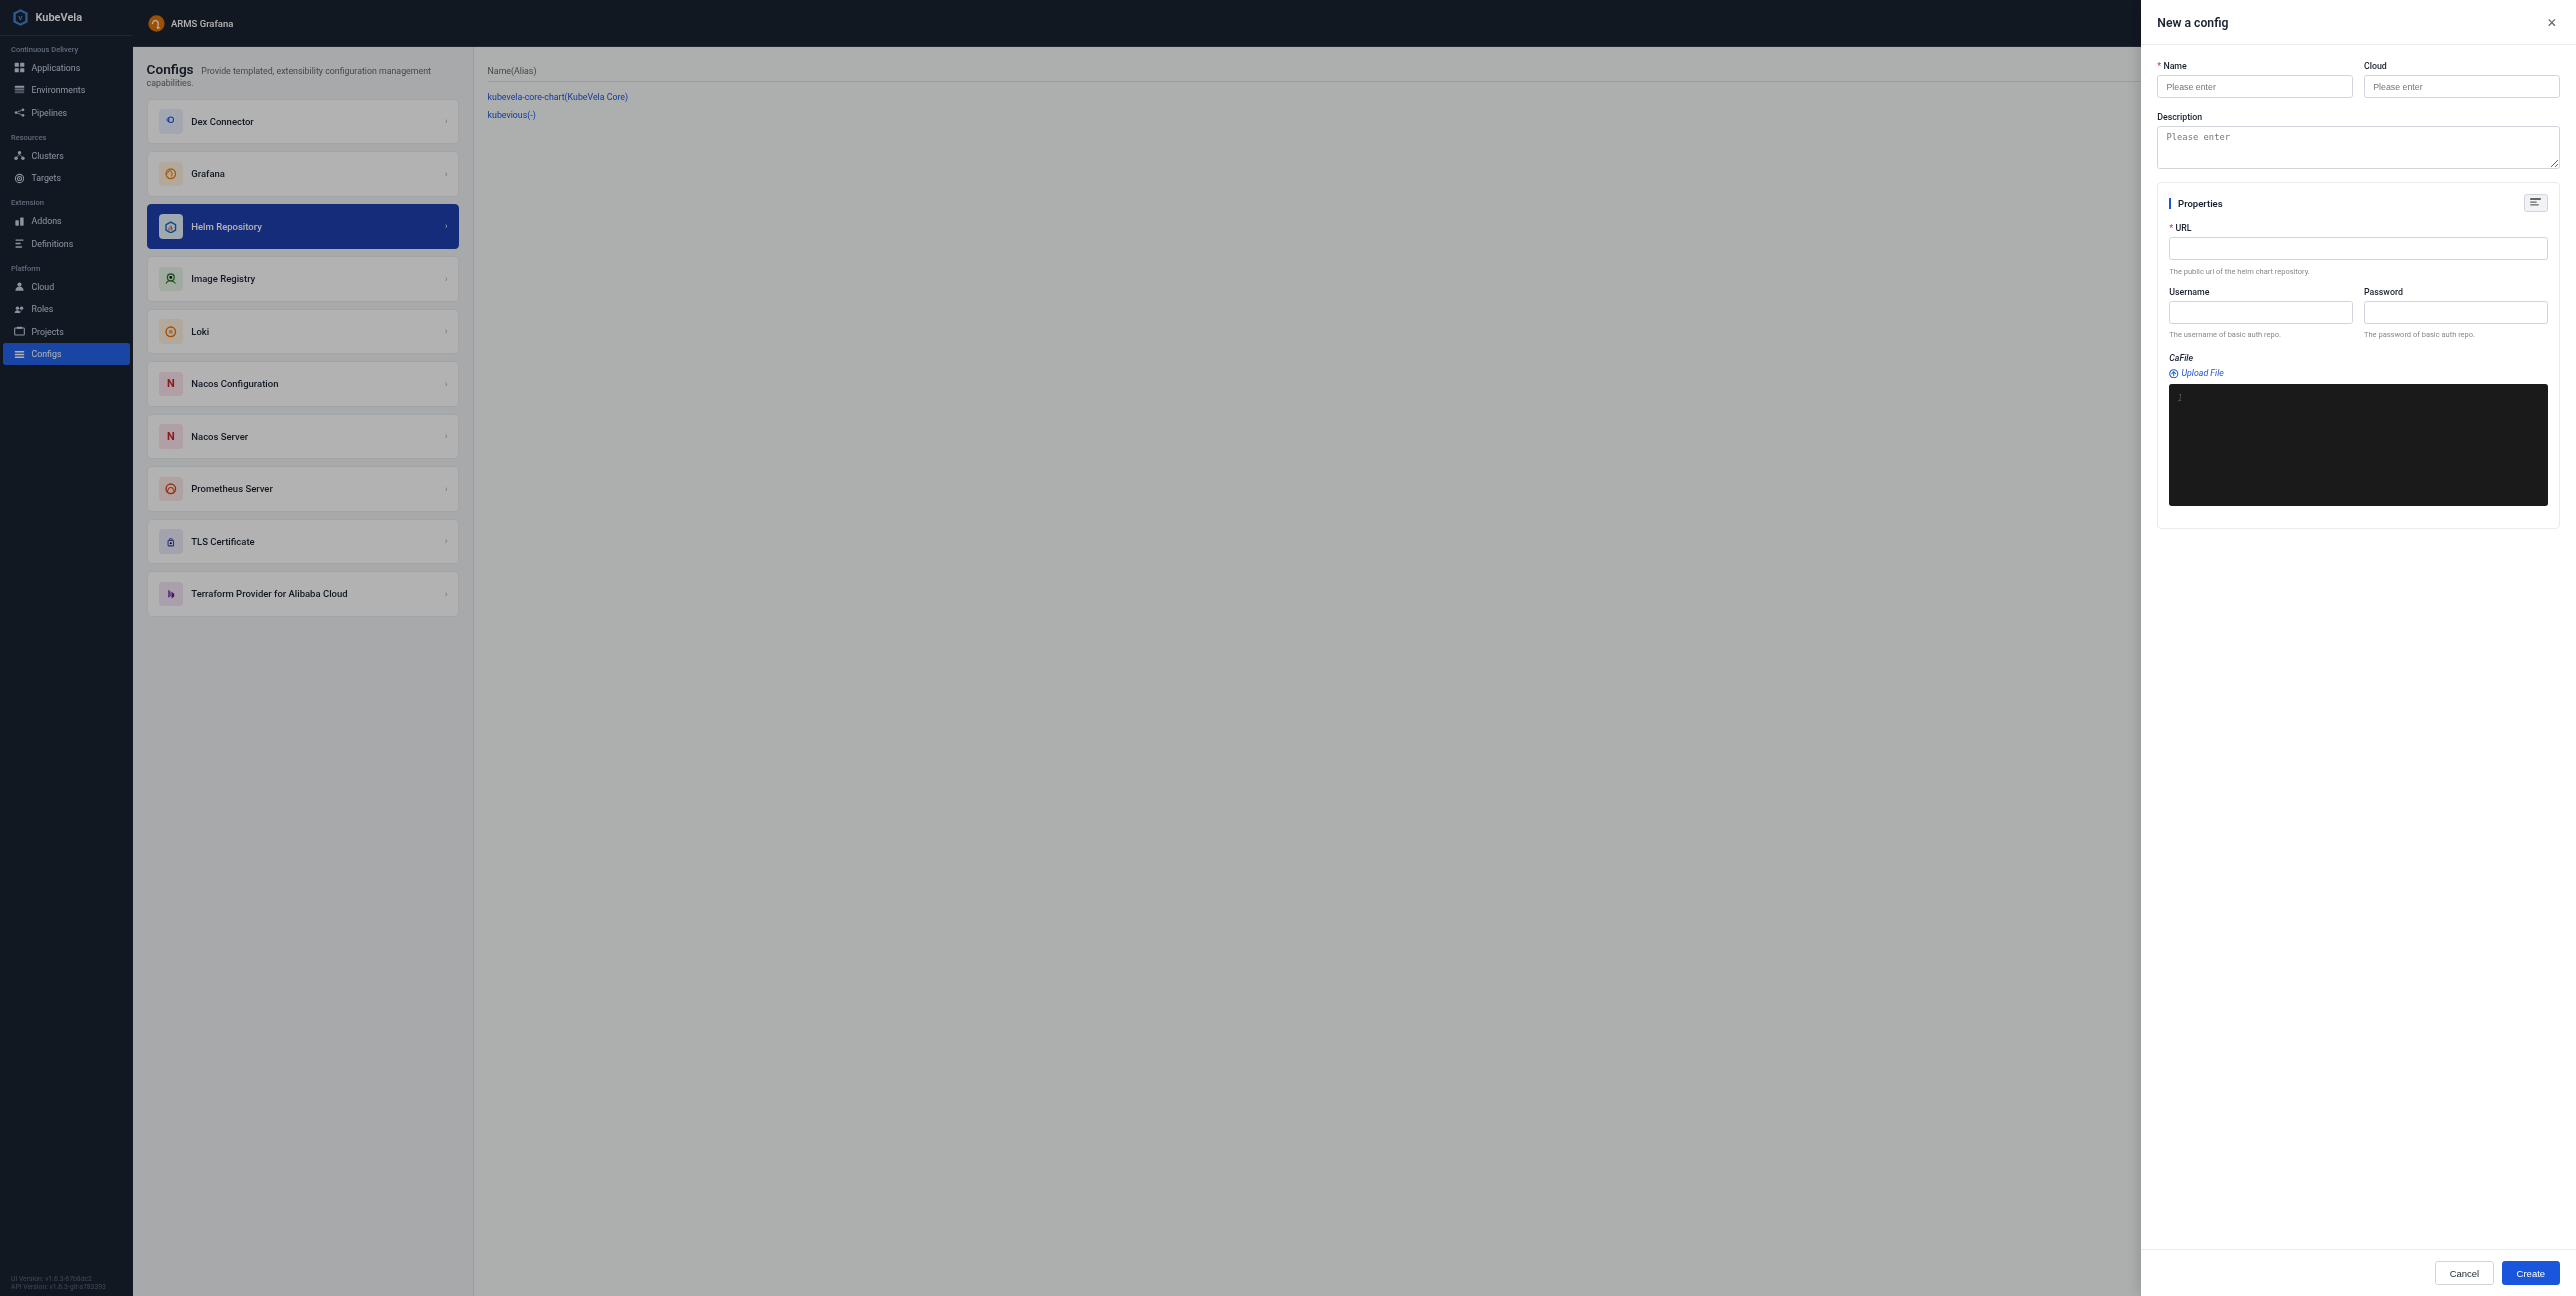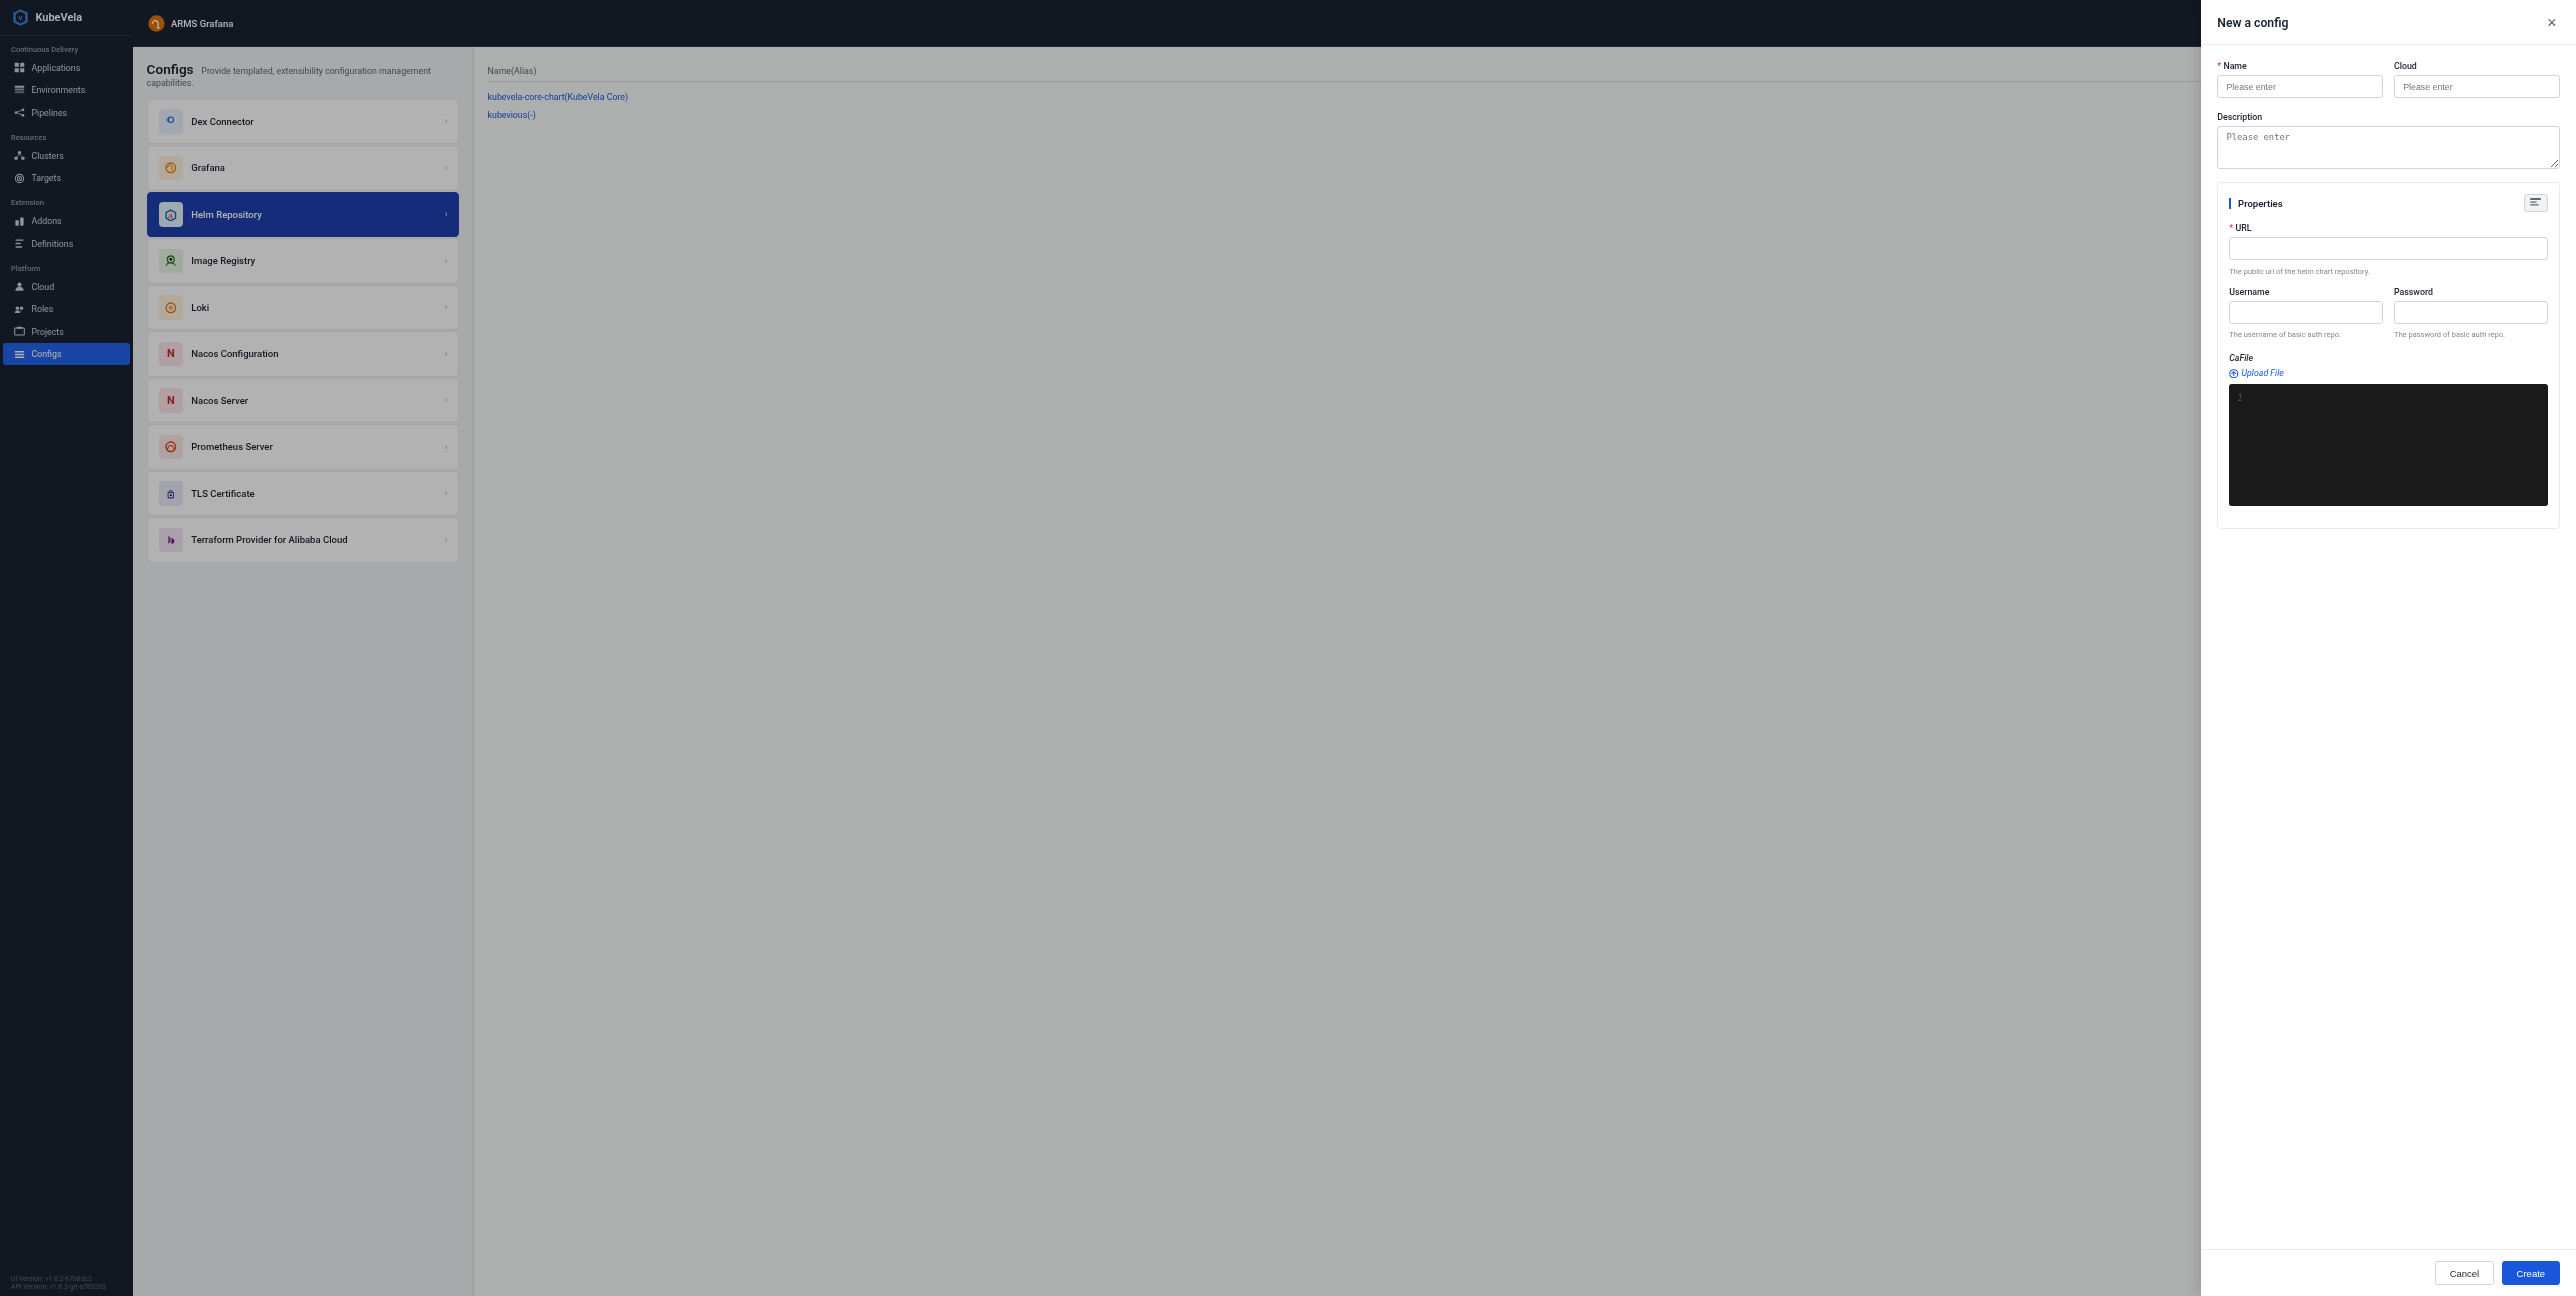--- a/index.html
+++ b/index.html
@@ -20,37 +20,37 @@
     .main-area { flex: 1; display: flex; flex-direction: column; overflow: hidden; }
     .topbar { background: #1a2332; height: 47px; display: flex; align-items: center; padding: 0 13.6px; gap: 5.4px; border-bottom: 0.7px solid #2a3a4a; }
     .topbar-title { color: #fff; font-size: 9.5px; font-weight: 500; }
 
     
     .content { flex: 1; display: flex; overflow: hidden; background: #84cc16; }
     .configs-panel { width: 340px; flex-shrink: 0; background: #f0f2f5; padding: 13.6px; overflow-y: auto; }
     .configs-header { margin-bottom: 11px; }
     .configs-title { font-size: 13.6px; font-weight: 600; color: #1a2332; display: inline; }
     .configs-subtitle { font-size: 8.8px; color: #666; margin-left: 5.4px; }
-    .config-list { display: flex; flex-direction: column; gap: 1px; }
+    .config-list { display: flex; flex-direction: column; gap: 7px; }
     .config-item { background: #fff; border: 0.7px solid #e8ecf0; border-radius: 4.1px; display: flex; align-items: center; padding: 9.5px 11px; cursor: pointer; transition: background 0.15s; }
     .config-item.active { background: #1e40af; border-color: #1e40af; }
     .config-item.active .config-item-label { color: #fff; }
     .config-item.active .config-chevron { color: #fff; }
     .config-item-icon { width: 24.5px; height: 24.5px; border-radius: 4.1px; display: flex; align-items: center; justify-content: center; margin-right: 8.2px; flex-shrink: 0; font-size: 12.2px; }
     .config-item-label { flex: 1; font-size: 9.5px; font-weight: 500; color: #1a2332; }
     .config-chevron { color: #999; font-size: 8.2px; }
 
     
     .detail-panel { flex: 1; background: #f8f9fa; border-left: 0.7px solid #e0e0e0; padding: 13.6px; overflow-y: auto; }
     .detail-table-header { font-size: 8.8px; color: #666; padding: 5.4px 0; border-bottom: 0.7px solid #e0e0e0; margin-bottom: 5.4px; }
     .detail-link { color: #1a56db; text-decoration: none; font-size: 8.8px; display: block; padding: 4.1px 0; }
 
     
     .modal-overlay { position: fixed; top: 0; left: 0; right: 0; bottom: 0; background: rgba(0,0,0,0.3); z-index: 100; display: flex; justify-content: flex-end; }
-    .modal { width: 375px; background: #fff; height: 100vh; overflow-y: auto; display: flex; flex-direction: column; box-shadow: -2.7px 0 13.6px rgba(0,0,0,0.15); }
+    .modal { width: 435px; background: #fff; height: 100vh; overflow-y: auto; display: flex; flex-direction: column; box-shadow: -2.7px 0 13.6px rgba(0,0,0,0.15); }
     .modal-header { padding: 13.6px 16.3px 11px; display: flex; align-items: center; justify-content: space-between; border-bottom: 0.7px solid #e8ecf0; flex-shrink: 0; }
     .modal-title { font-size: 12.2px; font-weight: 600; color: #1a2332; }
     .modal-close { background: none; border: none; cursor: pointer; font-size: 12.2px; color: #666; padding: 2.7px; }
     .modal-body { flex: 1; padding: 16.3px; overflow-y: auto; }
     .modal-footer { padding: 11px 16.3px; border-top: 0.7px solid #e8ecf0; display: flex; justify-content: flex-end; gap: 8.2px; flex-shrink: 0; }
 
     .form-row { display: flex; gap: 11px; margin-bottom: 13.6px; }
     .form-group { flex: 1; display: flex; flex-direction: column; gap: 4.1px; }
     .form-label { font-size: 8.8px; font-weight: 500; color: #1a2332; }
     .form-label.required::before { content: '* '; color: #e53e3e; }

